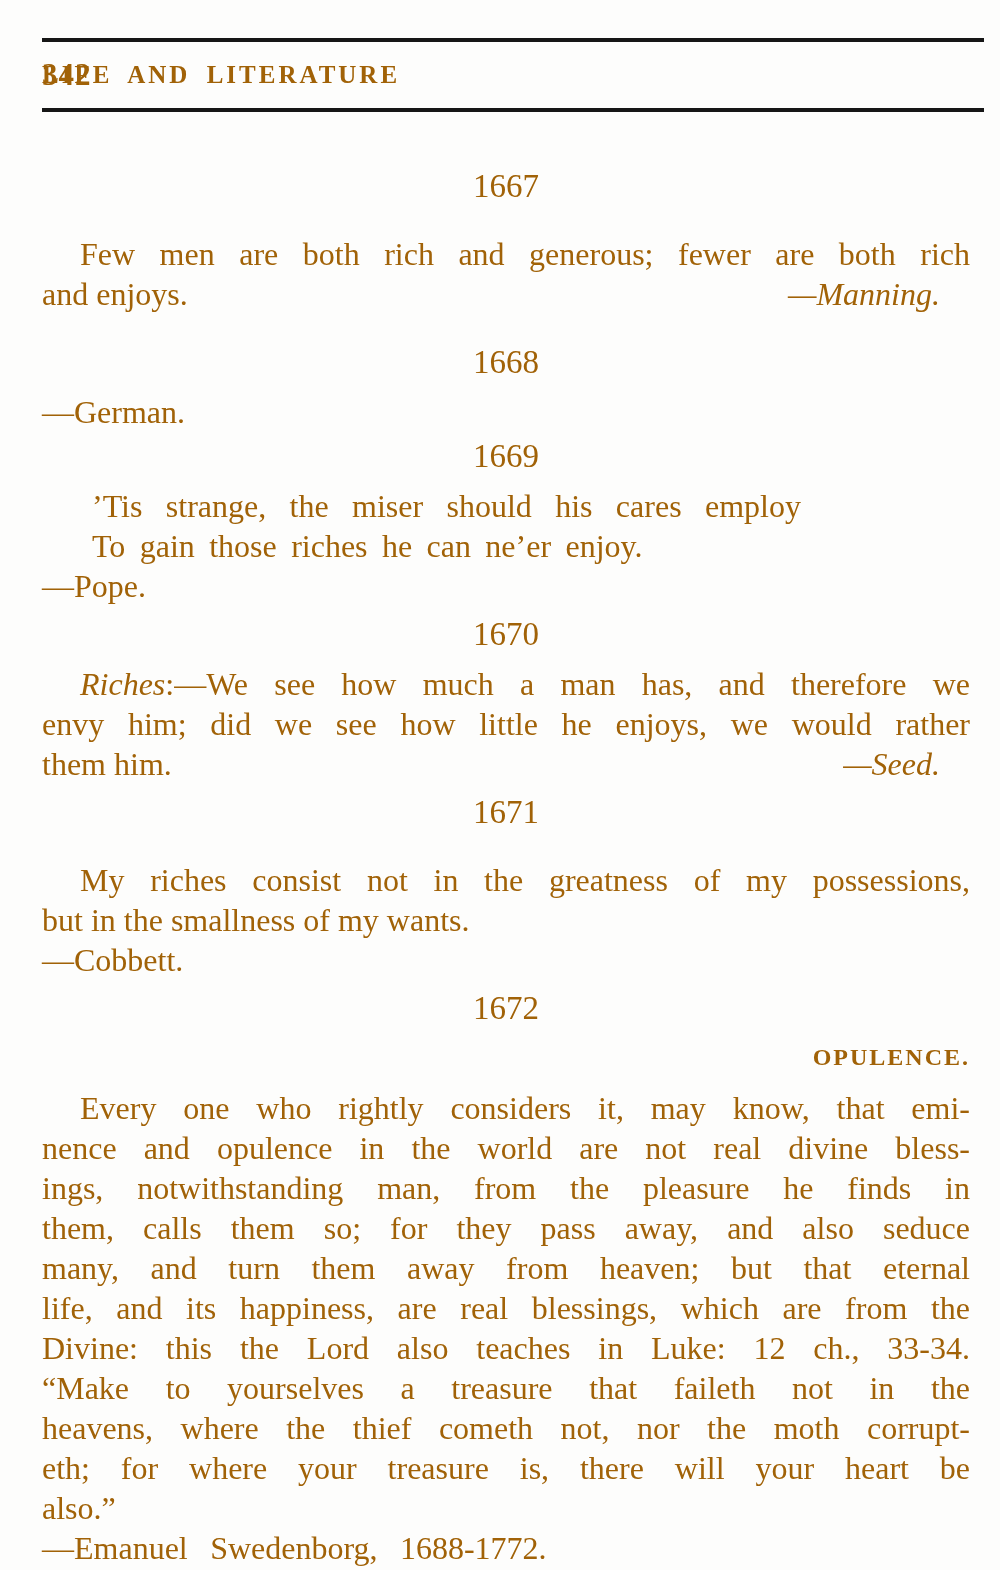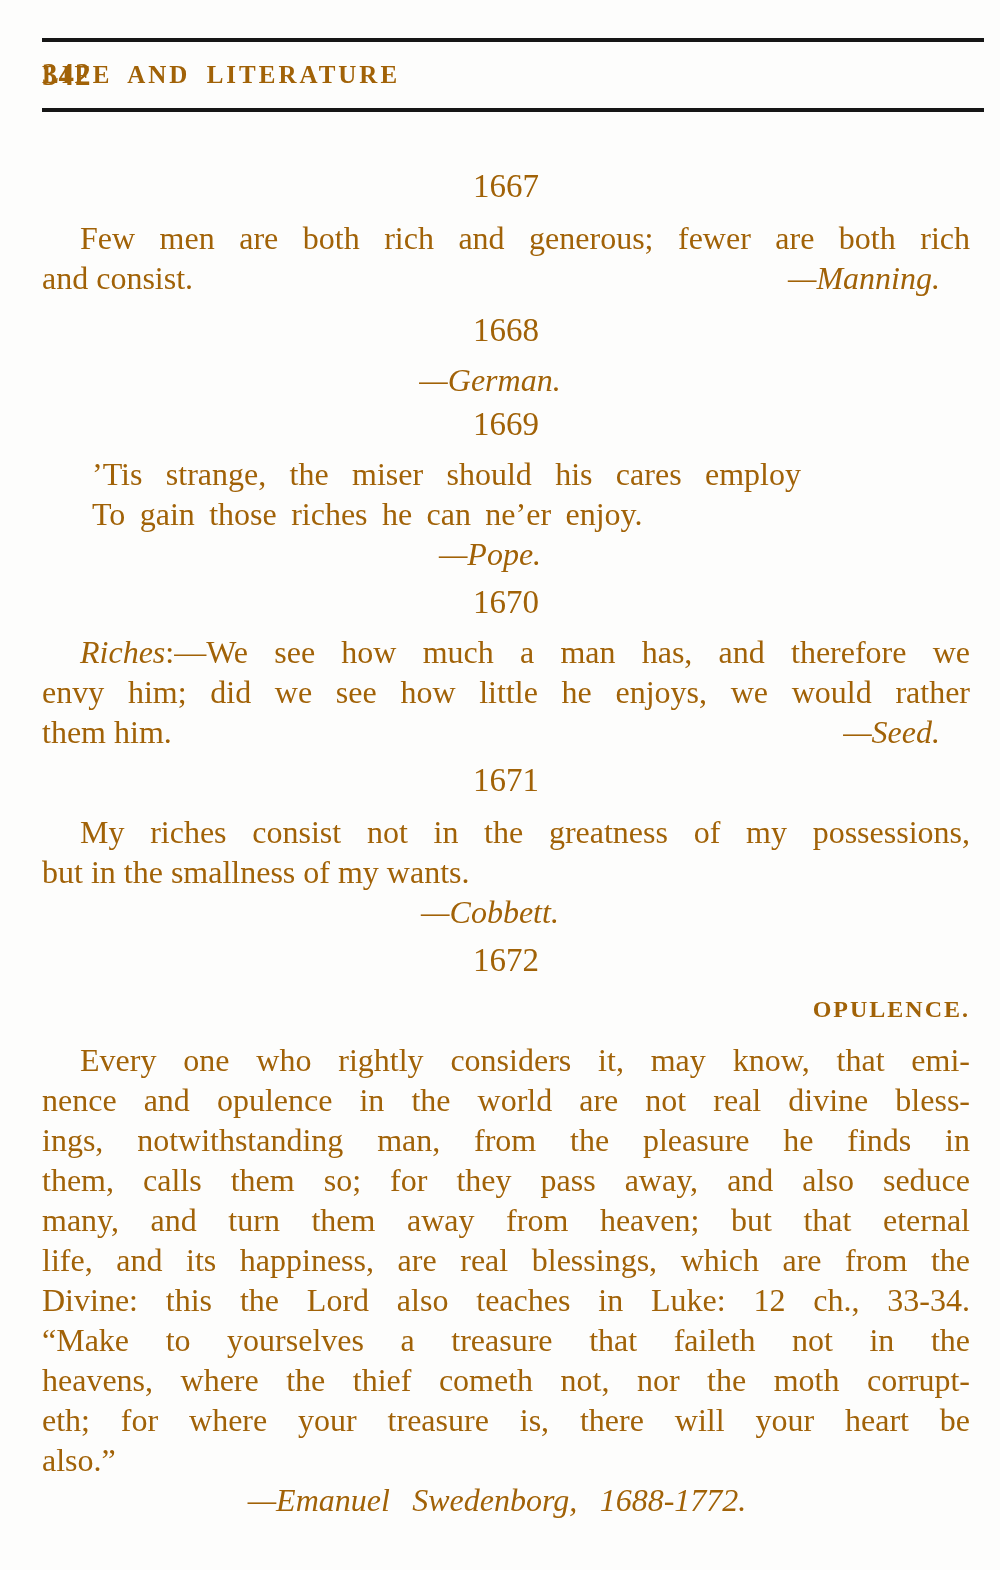--- a/index.html
+++ b/index.html
@@ -17,50 +17,50 @@
   .ptitle {
     position:absolute; left:0; right:14px; text-align:left;
     font-weight:bold; font-size:25px; letter-spacing:3px; word-spacing:7px;
   }
   .qnum { text-align:center; font-size:33px; line-height:40px; margin:10px 0 10px; }
   .qnum.first { margin-top:54px; margin-bottom:12px; }
   .jline { text-align:justify; text-align-last:justify; }
   .indent { padding-left:38px; }
   .lastline { display:flex; justify-content:space-between; }
   .attr { font-style:italic; padding-right:30px; }
-  .attr-line { text-align:center; padding-right:32px; font-style:italic; }
+  .attr-line { text-align:left; padding-right:32px; }
   .attr-sw { padding-right:18px; word-spacing:0.45em; }
   .verse { margin-left:50px; }
   .spread { word-spacing:0.48em; }
   .spread-sm { word-spacing:0.2em; }
   .ital { font-style:italic; }
   .subhead {
     text-align:right; font-weight:bold; font-size:24px;
     letter-spacing:2px; line-height:30px; margin-top:14px;
   }
   .mt4{margin-top:4px}.mt8{margin-top:8px}.mt10{margin-top:10px}
-  .mt12{margin-top:12px}.mt16{margin-top:16px}
+  .mt12{margin-top:28px}.mt16{margin-top:16px}
 </style>
 </head>
 <body>
 
 <div class="page">
 
   <div class="rule"></div>
   <div class="header">
     <span class="pagenum">342</span>
     <span class="ptitle">LIFE AND LITERATURE</span>
   </div>
   <div class="rule"></div>
 
   <section>
     <div class="qnum first">1667</div>
     <div class="jline indent mt12">Few men are both rich and generous; fewer are both rich</div>
     <div class="lastline">
-      <span>and consist.</span>
+      <span>and enjoys.</span>
       <span class="attr">—Manning.</span>
     </div>
   </section>
 
   <section>
     <div class="qnum mt12">1668</div>
     <div class="attr-line">—German.</div>
   </section>
 
   <section>

